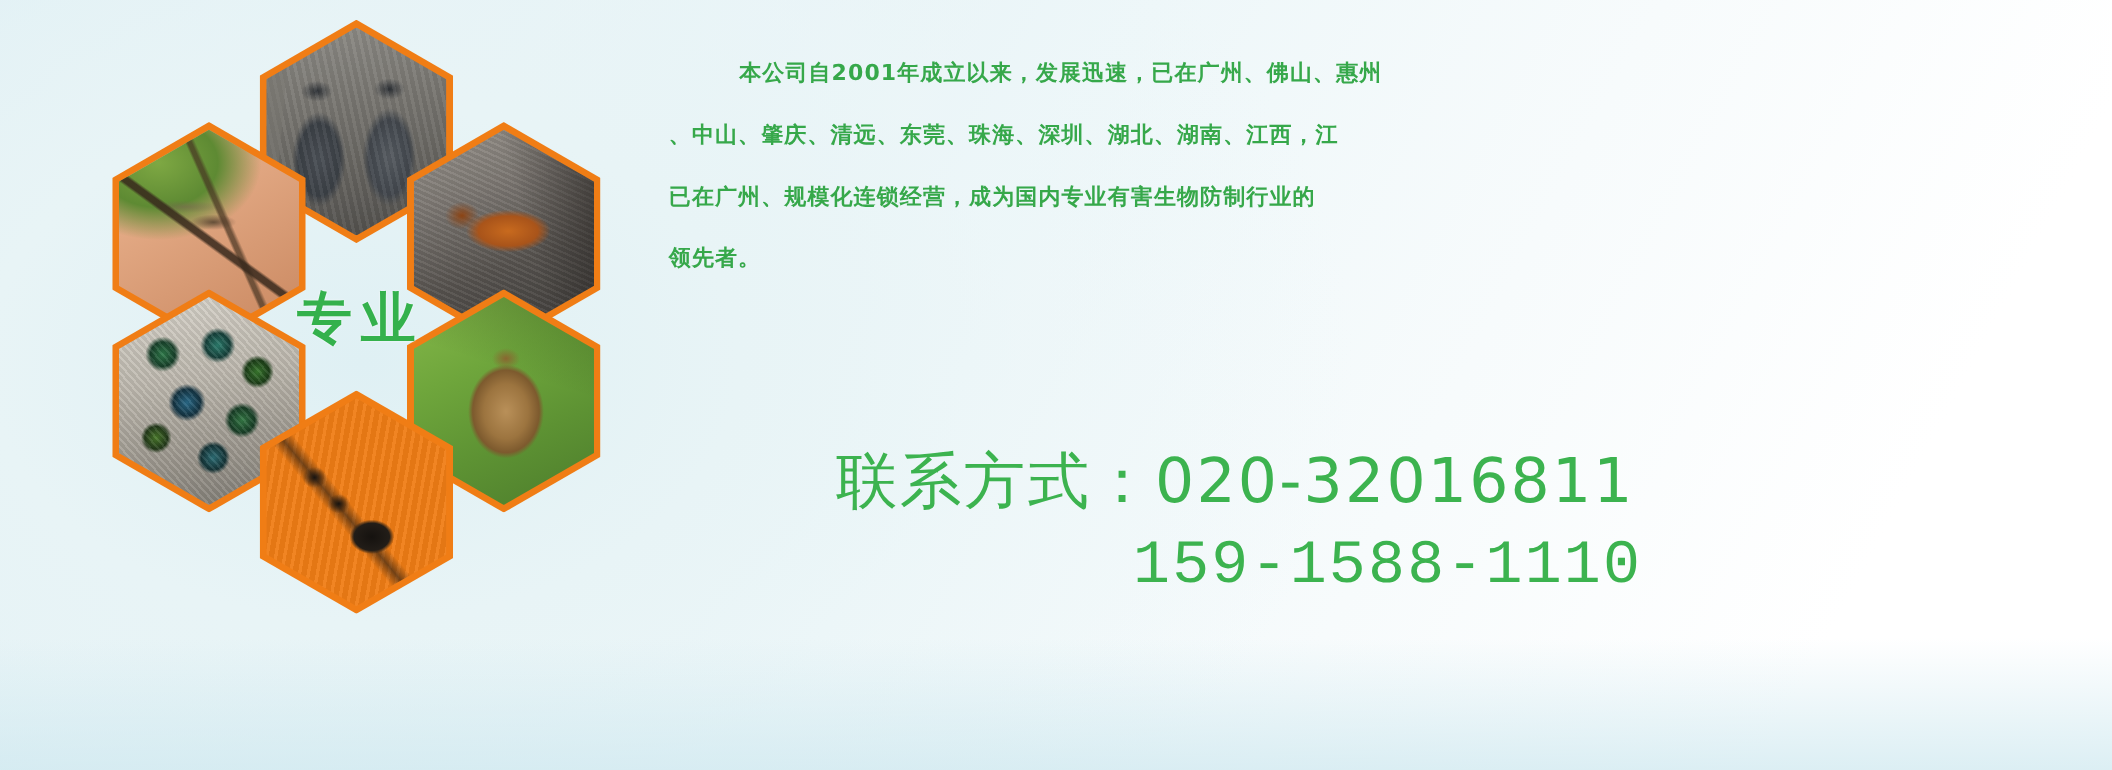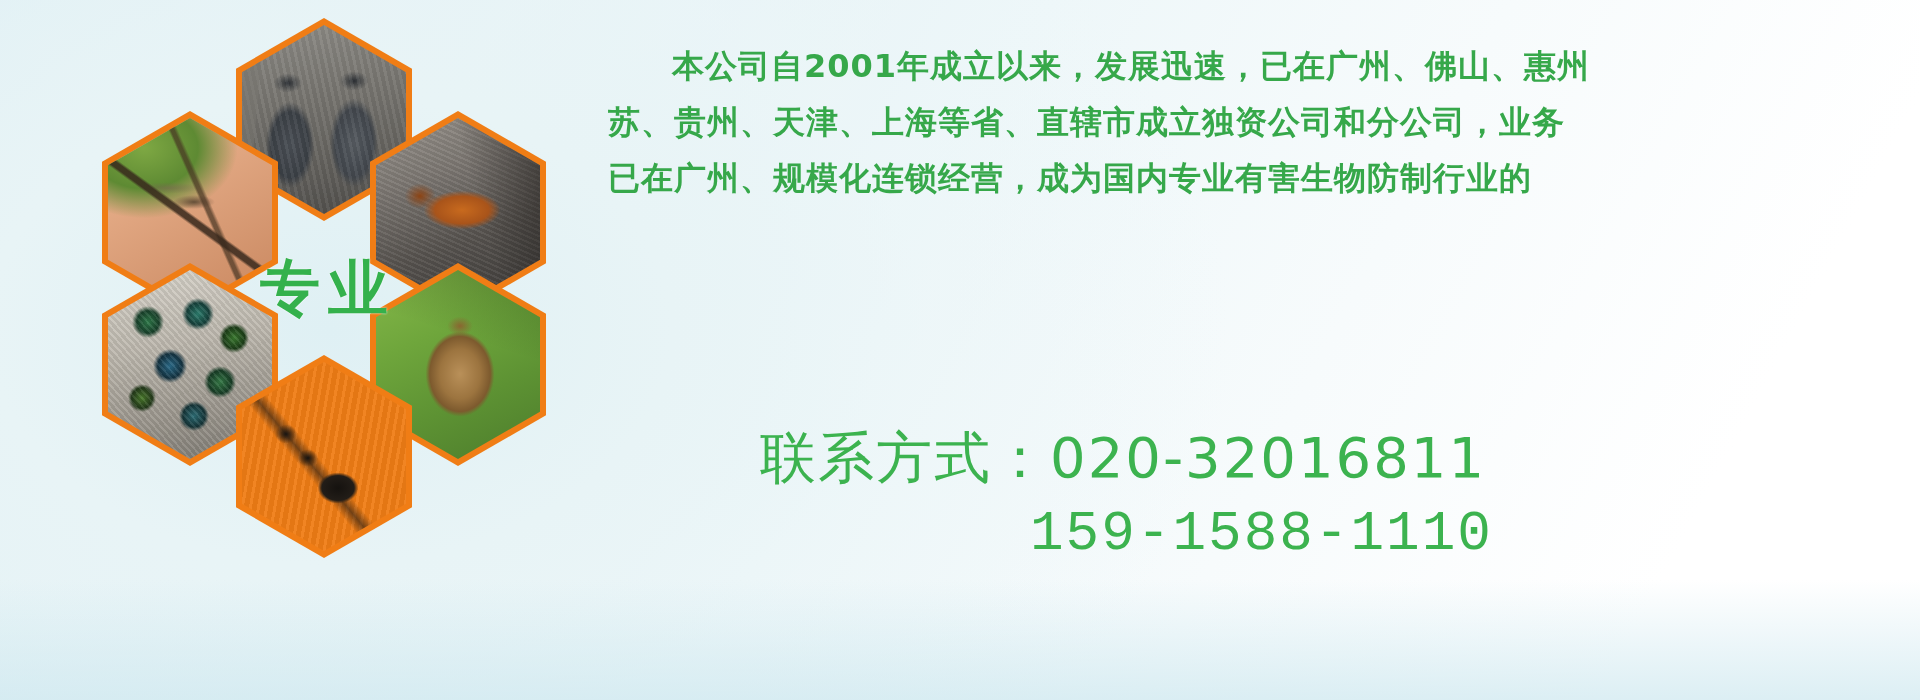--- a/index.html
+++ b/index.html
@@ -80,21 +80,21 @@
     height: 203px;
     display: flex;
     flex-direction: column;
     align-items: center;
     justify-content: center;
     z-index: 5;
     gap: 6px;
   }
   .hex-center .cn-line {
     color: #34b14c;
-    font-size: 60px;
+    font-size: 50px;
     font-weight: bold;
     letter-spacing: 8px;
     text-indent: 8px;
     line-height: 1.28;
     white-space: nowrap;
     text-shadow: 0 0 2px rgba(255,255,255,0.9);
   }
 
   
   .ph-rat {
@@ -185,34 +185,33 @@
   
   .about {
     position: absolute;
     left: 608px;
     top: 38px;
     width: 1300px;
   }
   .about p {
     margin: 0;
     color: #36a84a;
-    font-size: 32px;
+    font-size: 20px;
     font-weight: bold;
     line-height: 56px;
     letter-spacing: 1px;
     white-space: nowrap;
   }
   .about p.indent { text-indent: 64px; }
 
   .contact {
     position: absolute;
     left: 760px;
     top: 400px;
     width: 1100px;
-    margin-top: 20px;
   }
   .contact .line {
     color: #3cb34f;
     font-size: 56px;
     font-weight: normal;
     line-height: 76px;
     letter-spacing: 2px;
     white-space: nowrap;
   }
   .contact .line.second { padding-left: 270px; font-family: Liberation Mono, monospace; }
@@ -261,22 +260,23 @@
     </div>
 
     <div class="hex-center">
       <div class="cn-line">专业</div>
     </div>
 
   </div>
 
   <div class="about">
     <p class="indent">本公司自2001年成立以来，发展迅速，已在广州、佛山、惠州</p>
-    <p>苏、贵州、天津、上海等省、直辖市成立独资公司和分公司，业务</p>
+    <p>、中山、肇庆、清远、东莞、珠海、深圳、湖北、湖南、江西，江</p>
     <p>已在广州、规模化连锁经营，成为国内专业有害生物防制行业的</p>
+    <p>领先者。</p>
   </div>
 
   <div class="contact">
     <div class="line">联系方式：020-32016811</div>
     <div class="line second">159-1588-1110</div>
   </div>
 
 </div>
 
 </body></html>

